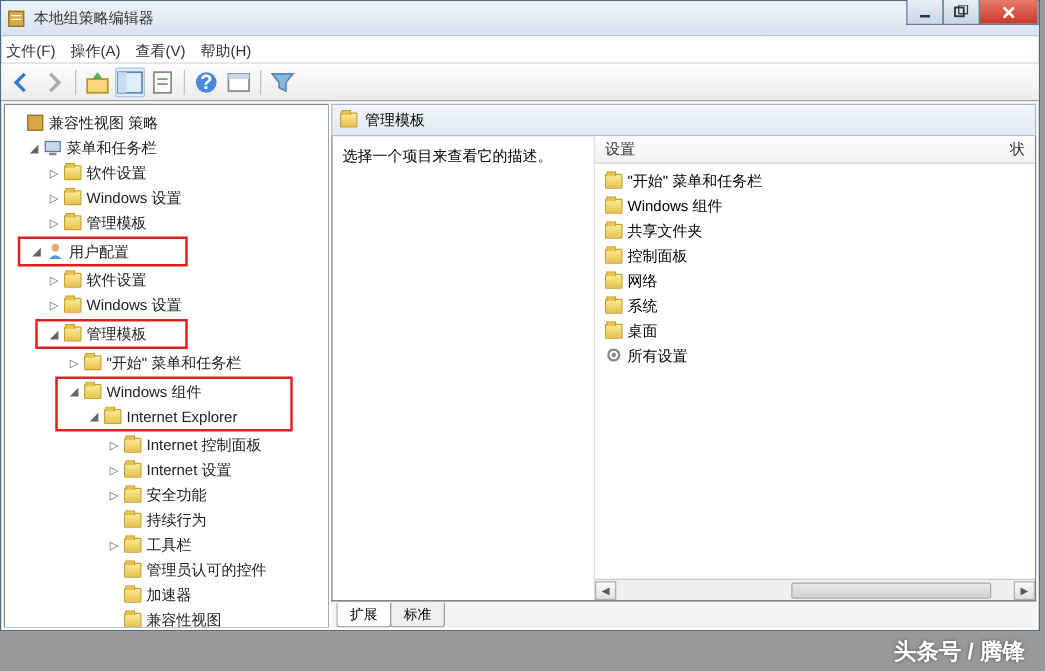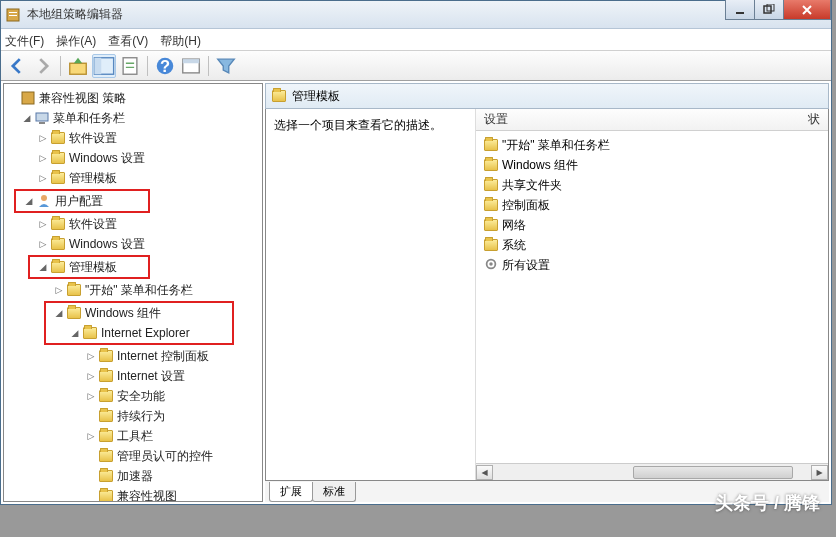--- a/index.html
+++ b/index.html
@@ -33,21 +33,21 @@
 .rright{flex:1;display:flex;flex-direction:column;}
 .colhdr{height:22px;border-bottom:1px solid #d0d0d0;display:flex;align-items:center;padding:0 8px;background:linear-gradient(#fdfdfd,#f2f2f2);color:#333;}
 .colhdr .c1{flex:1;}
 .rlist{flex:1;padding:4px;}
 .ritem{display:flex;align-items:center;height:20px;padding:0 4px;gap:4px;}
 .scrollb{height:17px;background:#efefef;border-top:1px solid #ccc;display:flex;align-items:center;}
 .sbtn{width:17px;height:15px;background:linear-gradient(#fafafa,#e0e0e0);border:1px solid #b0b0b0;display:flex;align-items:center;justify-content:center;font-size:8px;color:#555;}
 .sthumb{width:160px;height:13px;background:linear-gradient(#e8e8e8,#d0d0d0);border:1px solid #a8a8a8;border-radius:2px;margin-left:140px;}
 .tabs{height:22px;display:flex;align-items:flex-end;padding-left:4px;border-top:1px solid #0f172a;margin-top:-1px;background:#f4f4f4;}
 .tab{padding:2px 10px;border:1px solid #999;border-top:none;background:#fff;margin-right:-1px;font-size:11px;border-radius:0 0 3px 3px;}
-.watermark{position:absolute;bottom:22px;right:16px;color:#fff;font-size:18px;font-weight:bold;text-shadow:0 0 3px rgba(0,0,0,0.5);}
+.watermark{position:absolute;bottom:4px;right:16px;color:#fff;font-size:18px;font-weight:bold;text-shadow:0 0 3px rgba(0,0,0,0.5);}
 .gearico{width:14px;height:14px;}
 </style>
 </head>
 <body>
 
 <div class="window">
   <div class="titlebar">
     <span class="ticon">
         <svg viewBox="0 0 16 16">
           <rect x="2" y="2" width="12" height="12" fill="#d8a848" stroke="#8a6820"></rect>
@@ -329,20 +329,24 @@
               </div>
             <div class="ritem">
                 <div class="fold"></div>
                 <span>网络</span>
               </div>
             <div class="ritem">
                 <div class="fold"></div>
                 <span>系统</span>
               </div>
             <div class="ritem">
+                <div class="fold"></div>
+                <span>桌面</span>
+              </div>
+            <div class="ritem">
                 <span class="icn"><svg class="gearico" viewBox="0 0 16 16">
                     <circle cx="8" cy="8" r="5" fill="none" stroke="#888" stroke-width="2"></circle>
                     <circle cx="8" cy="8" r="2" fill="#888"></circle>
                   </svg></span>
                 <span>所有设置</span>
               </div>
           </div>
           <div class="scrollb">
             <div class="sbtn">◀</div>
             <div class="sthumb"></div>

